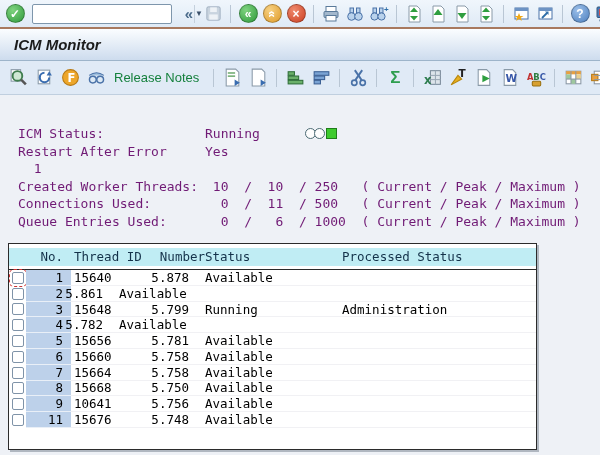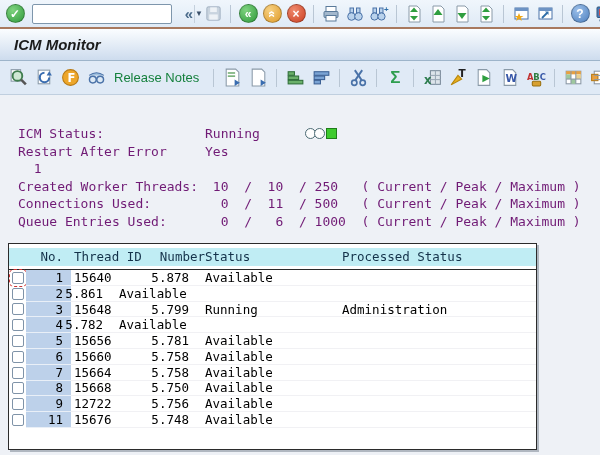--- a/index.html
+++ b/index.html
@@ -508,21 +508,21 @@
         <span class="c-th">15668</span>
         <span class="c-num">5.750</span>
         <span class="c-st">Available</span>
         <span class="c-rq"></span>
       </div>
       <div class="trow">
         <span class="c-cb">
             <span class="cb"></span>
           </span>
         <span class="c-no">9</span>
-        <span class="c-th">12722</span>
+        <span class="c-th">10641</span>
         <span class="c-num">5.756</span>
         <span class="c-st">Available</span>
         <span class="c-rq"></span>
       </div>
       <div class="trow">
         <span class="c-cb">
             <span class="cb"></span>
           </span>
         <span class="c-no">11</span>
         <span class="c-th">15676</span>

